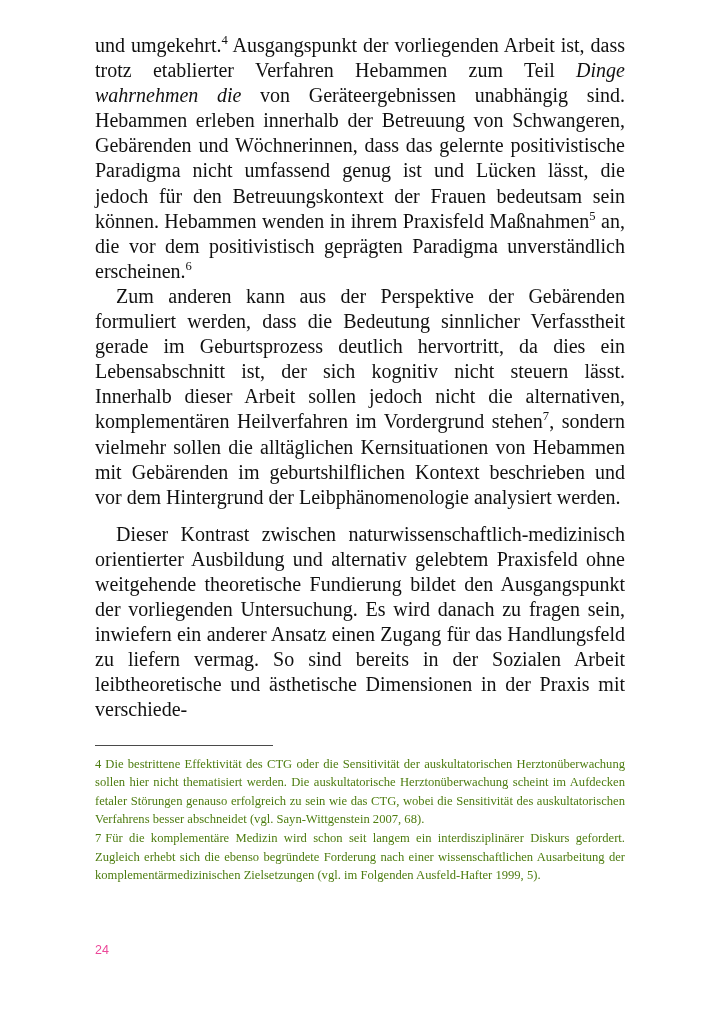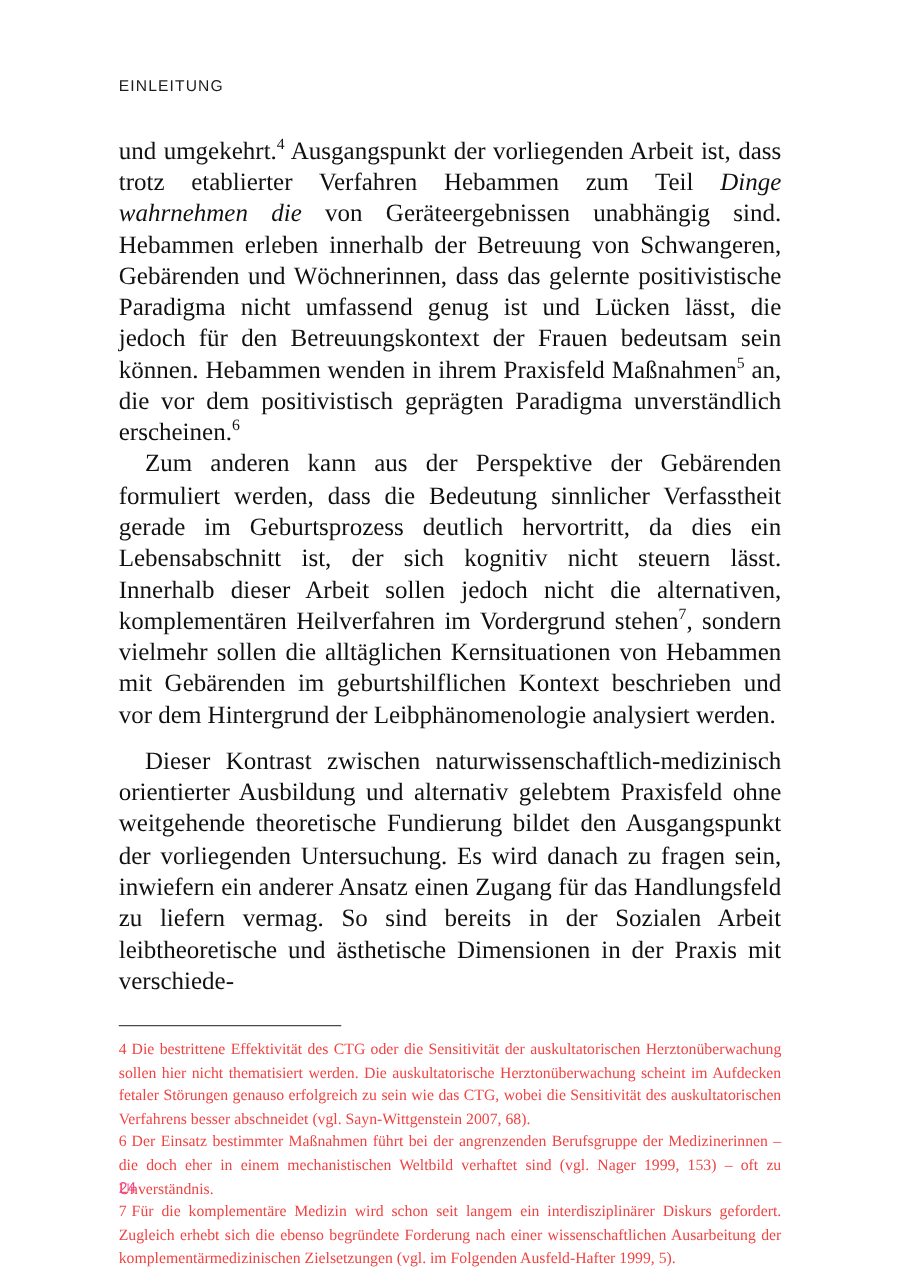--- a/index.html
+++ b/index.html
@@ -72,21 +72,21 @@
     width: 178px;
     height: 1px;
     background: #4a4a4a;
     border: 0;
     margin: 0 0 9px 0;
   }
   .footnotes .note {
     font-family: "Liberation Serif", serif;
     font-size: 12.6px;
     line-height: 18.6px;
-    color: #ef4444;
+    color: #4d7c0f;
     text-align: justify;
     text-justify: inter-word;
     margin: 0;
     -webkit-hyphens: none;
     hyphens: none;
   }
   .note .num {
     margin-right: 4px;
   }
 
@@ -101,33 +101,31 @@
     line-height: 1;
   }
 </style>
 </head>
 <body>
 
 <div class="page">
 
   <div class="content">
 
-    <div class="running-head">EINLEITUNG</div>
 
     <div class="body-block">
         <p><span>und umgekehrt.</span><sup class="fn">4</sup><span> Ausgangspunkt der vorliegenden Arbeit ist, dass trotz etablierter Verfahren Hebammen zum Teil </span><em class="phrase">Dinge wahrnehmen die</em><span> von Geräteergebnissen unabhängig sind. Hebammen erleben innerhalb der Betreuung von Schwangeren, Gebärenden und Wöchnerinnen, dass das gelernte positivistische Paradigma nicht umfassend genug ist und Lücken lässt, die jedoch für den Betreuungskontext der Frauen bedeutsam sein können. Hebammen wenden in ihrem Praxisfeld Maßnahmen</span><sup class="fn">5</sup><span> an, die vor dem positivistisch geprägten Paradigma unverständlich erscheinen.</span><sup class="fn">6</sup></p>
         <p class="indented"><span>Zum anderen kann aus der Perspektive der Gebärenden formuliert werden, dass die Bedeutung sinnlicher Verfasstheit gerade im Geburtsprozess deutlich hervortritt, da dies ein Lebensabschnitt ist, der sich kognitiv nicht steuern lässt. Innerhalb dieser Arbeit sollen jedoch nicht die alternativen, komplementären Heilverfahren im Vordergrund stehen</span><sup class="fn">7</sup><span>, sondern vielmehr sollen die alltäglichen Kernsituationen von Hebammen mit Gebärenden im geburtshilflichen Kontext beschrieben und vor dem Hintergrund der Leibphänomenologie analysiert werden.</span></p>
         <p class="indented"><span>Dieser Kontrast zwischen naturwissenschaftlich-medizinisch orientierter Ausbildung und alternativ gelebtem Praxisfeld ohne weitgehende theoretische Fundierung bildet den Ausgangspunkt der vorliegenden Untersuchung. Es wird danach zu fragen sein, inwiefern ein anderer Ansatz einen Zugang für das Handlungsfeld zu liefern vermag. So sind bereits in der Sozialen Arbeit leibtheoretische und ästhetische Dimensionen in der Praxis mit verschiede-</span></p>
       </div>
 
     <div class="footnotes">
       <hr class="fn-rule">
       <div>
           <p class="note"><span class="num">4</span><span>Die bestrittene Effektivität des CTG oder die Sensitivität der auskultatorischen Herztonüberwachung sollen hier nicht thematisiert werden. Die auskultatorische Herztonüberwachung scheint im Aufdecken fetaler Störungen genauso erfolgreich zu sein wie das CTG, wobei die Sensitivität des auskultatorischen Verfahrens besser abschneidet (vgl. Sayn-Wittgenstein 2007, 68).</span></p>
-          <p class="note"><span class="num">6</span><span>Der Einsatz bestimmter Maßnahmen führt bei der angrenzenden Berufsgruppe der Medizinerinnen – die doch eher in einem mechanistischen Weltbild verhaftet sind (vgl. Nager 1999, 153) – oft zu Unverständnis.</span></p>
           <p class="note"><span class="num">7</span><span>Für die komplementäre Medizin wird schon seit langem ein interdisziplinärer Diskurs gefordert. Zugleich erhebt sich die ebenso begründete Forderung nach einer wissenschaftlichen Ausarbeitung der komplementärmedizinischen Zielsetzungen (vgl. im Folgenden Ausfeld-Hafter 1999, 5).</span></p>
         </div>
     </div>
 
   </div>
 
   <div class="folio">24</div>
 
 </div>
 

